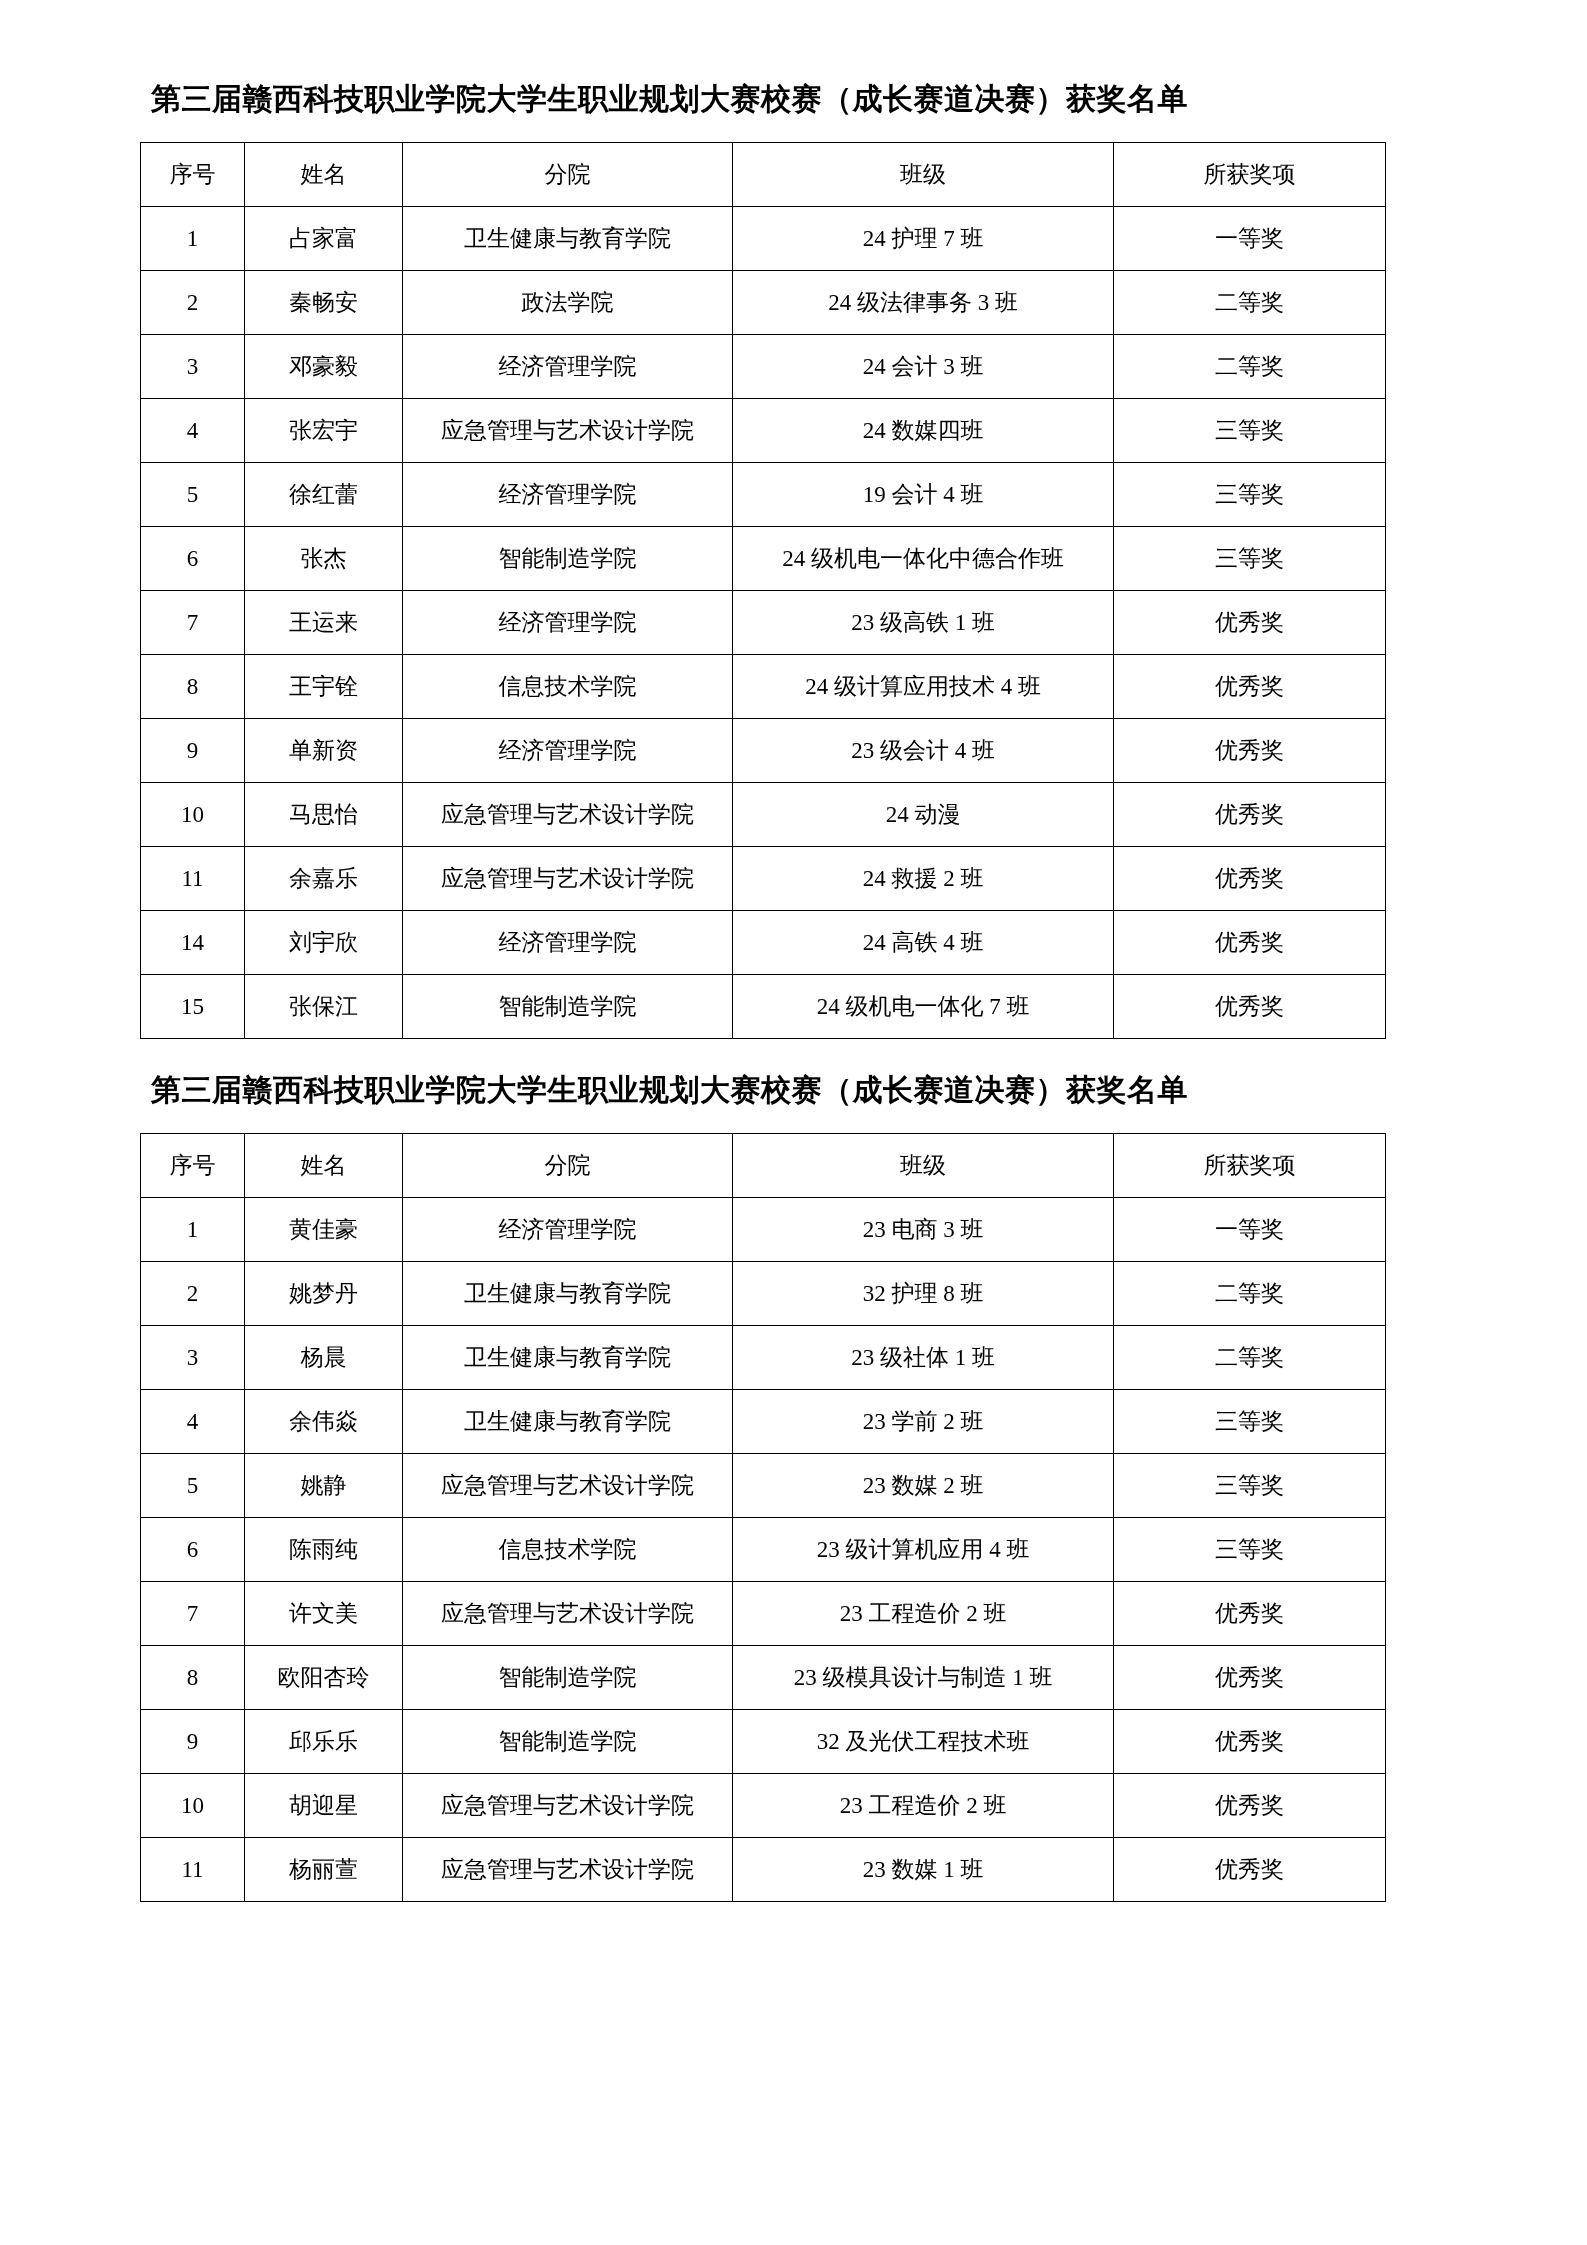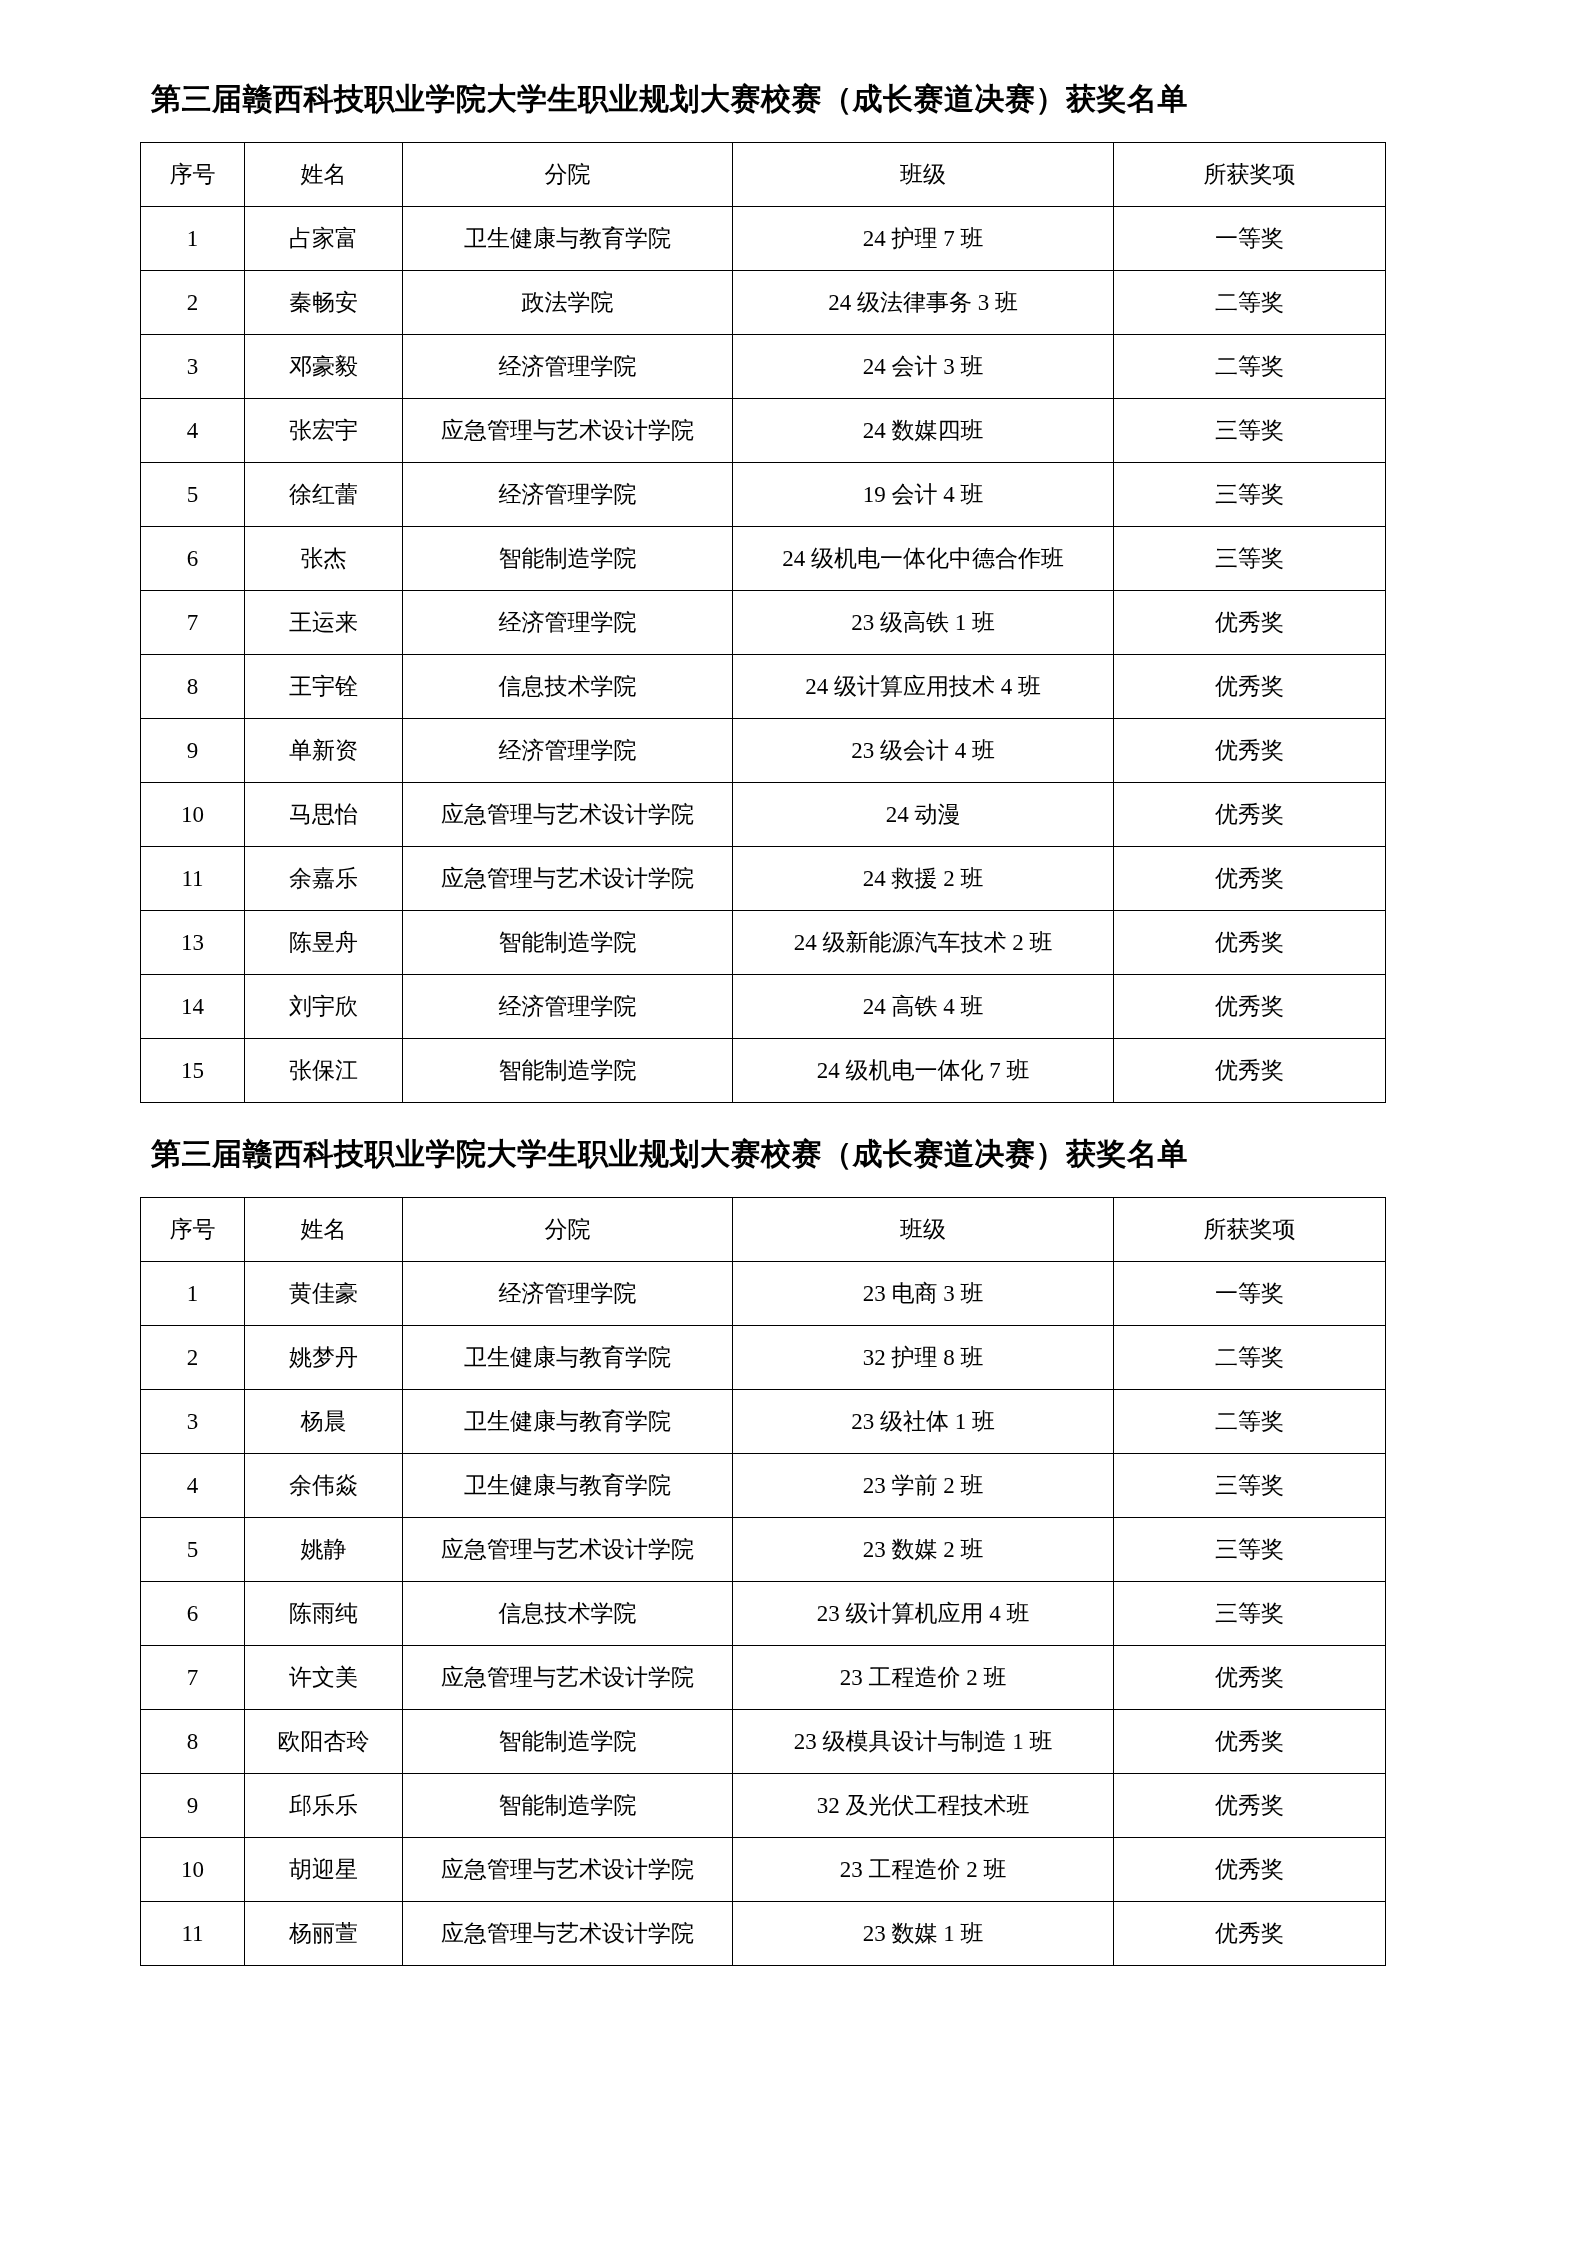--- a/index.html
+++ b/index.html
@@ -156,27 +156,20 @@
         <td>优秀奖</td>
       </tr>
       <tr>
         <td>11</td>
         <td>余嘉乐</td>
         <td>应急管理与艺术设计学院</td>
         <td>24 救援 2 班</td>
         <td>优秀奖</td>
       </tr>
       <tr>
-        <td>13</td>
-        <td>陈昱舟</td>
-        <td>智能制造学院</td>
-        <td>24 级新能源汽车技术 2 班</td>
-        <td>优秀奖</td>
-      </tr>
-      <tr>
         <td>14</td>
         <td>刘宇欣</td>
         <td>经济管理学院</td>
         <td>24 高铁 4 班</td>
         <td>优秀奖</td>
       </tr>
       <tr>
         <td>15</td>
         <td>张保江</td>
         <td>智能制造学院</td>

